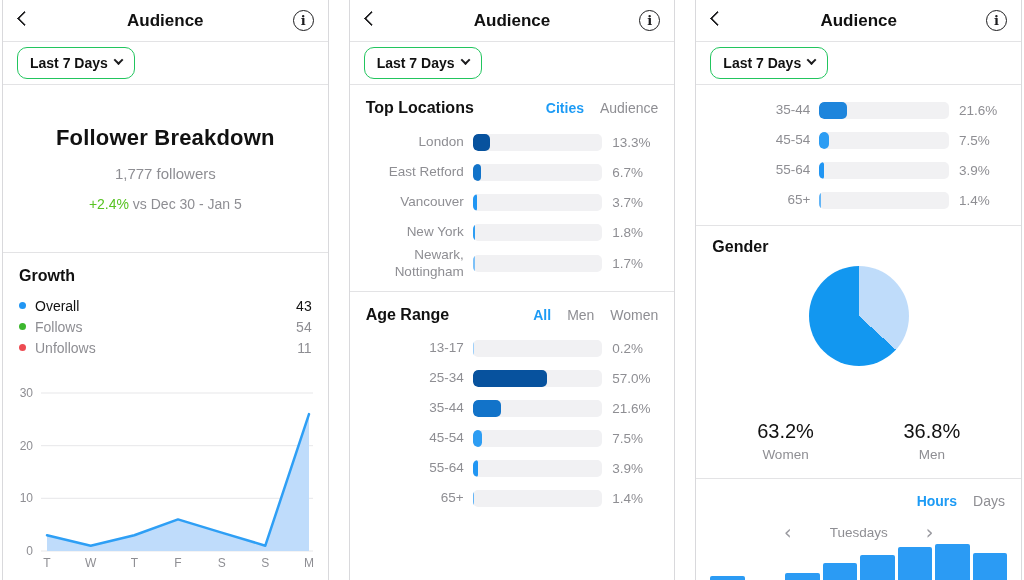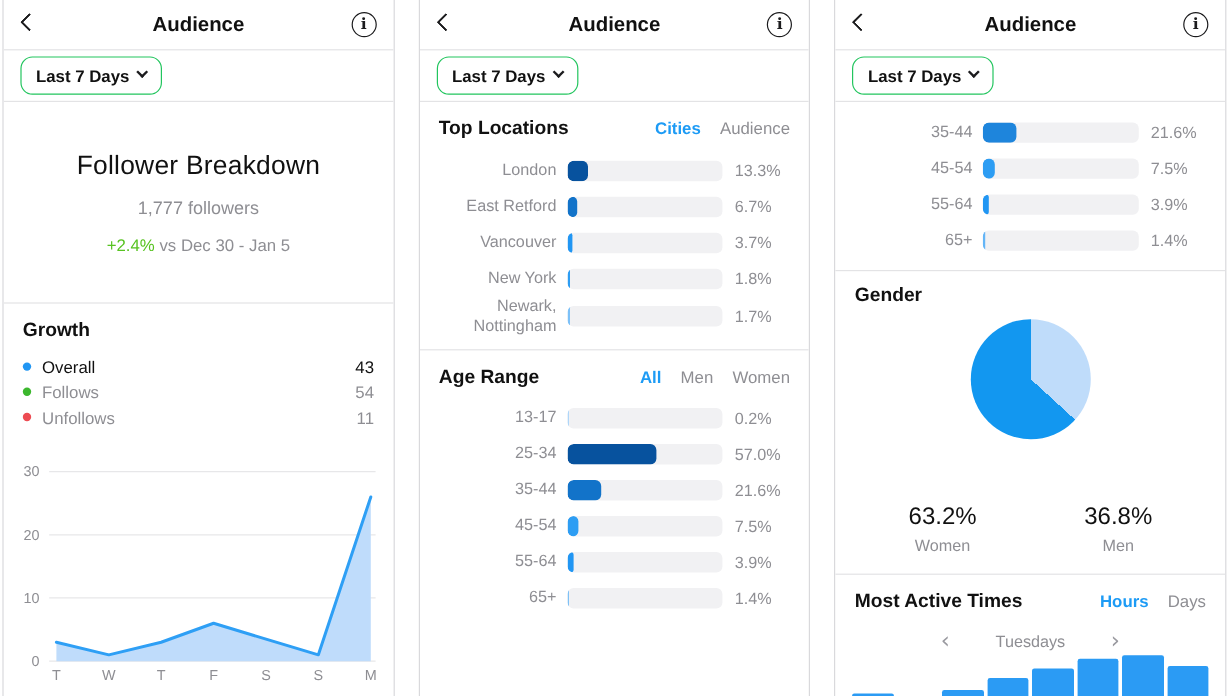--- a/index.html
+++ b/index.html
@@ -15,21 +15,21 @@
 
   
   .filter-row { height:43px; display:flex; align-items:center; padding:0 14px; border-bottom:1px solid #e3e3e5; flex:none; }
   .chip { display:inline-flex; align-items:center; gap:7px; border:1px solid #22c55e; border-radius:10px; padding:7px 12px; font-size:14px; font-weight:700; color:#111; cursor:pointer; background:#fff; }
   .chev-down { width:7px; height:7px; border-left:2px solid #1c1c1e; border-bottom:2px solid #1c1c1e; transform:rotate(-45deg) translate(1px,-1px); margin-top:-3px; }
 
   .divider { height:1px; background:#e3e3e5; flex:none; }
 
   
   .hero { height:167px; display:flex; flex-direction:column; align-items:center; justify-content:center; gap:14px; flex:none; }
-  .hero-title { font-size:22px; font-weight:400; color:#111; letter-spacing:.2px; }
+  .hero-title { font-size:22px; font-weight:700; color:#111; letter-spacing:.2px; }
   .hero-sub { font-size:15px; color:#8e8e93; }
   .hero-delta { font-size:14px; color:#8e8e93; }
   .hero-delta .delta { font-weight:500; }
 
   
   .growth { flex:1; padding:14px 16px 0; }
   .sec-title { font-size:16px; font-weight:700; color:#111; }
   .legend { margin-top:10px; }
   .legend-row { display:flex; align-items:center; height:21px; font-size:14px; }
   .dot { width:7px; height:7px; border-radius:50%; margin-right:9px; flex:none; }
@@ -300,21 +300,20 @@
         </div>
         <div class="gstat">
           <div class="gstat-val">36.8%</div>
           <div class="gstat-lab">Men</div>
         </div>
       </div>
     </div>
     <div class="divider"></div>
     <div class="active">
       <div class="sec-head">
-        <div class="sec-title">Most Active Times</div>
         <div class="sec-tabs">
           <span class="tab sel">Hours</span>
           <span class="tab">Days</span>
         </div>
       </div>
       <div class="carousel">
         <span class="car-chev">‹</span>
         <span>Tuesdays</span>
         <span class="car-chev">›</span>
       </div>

